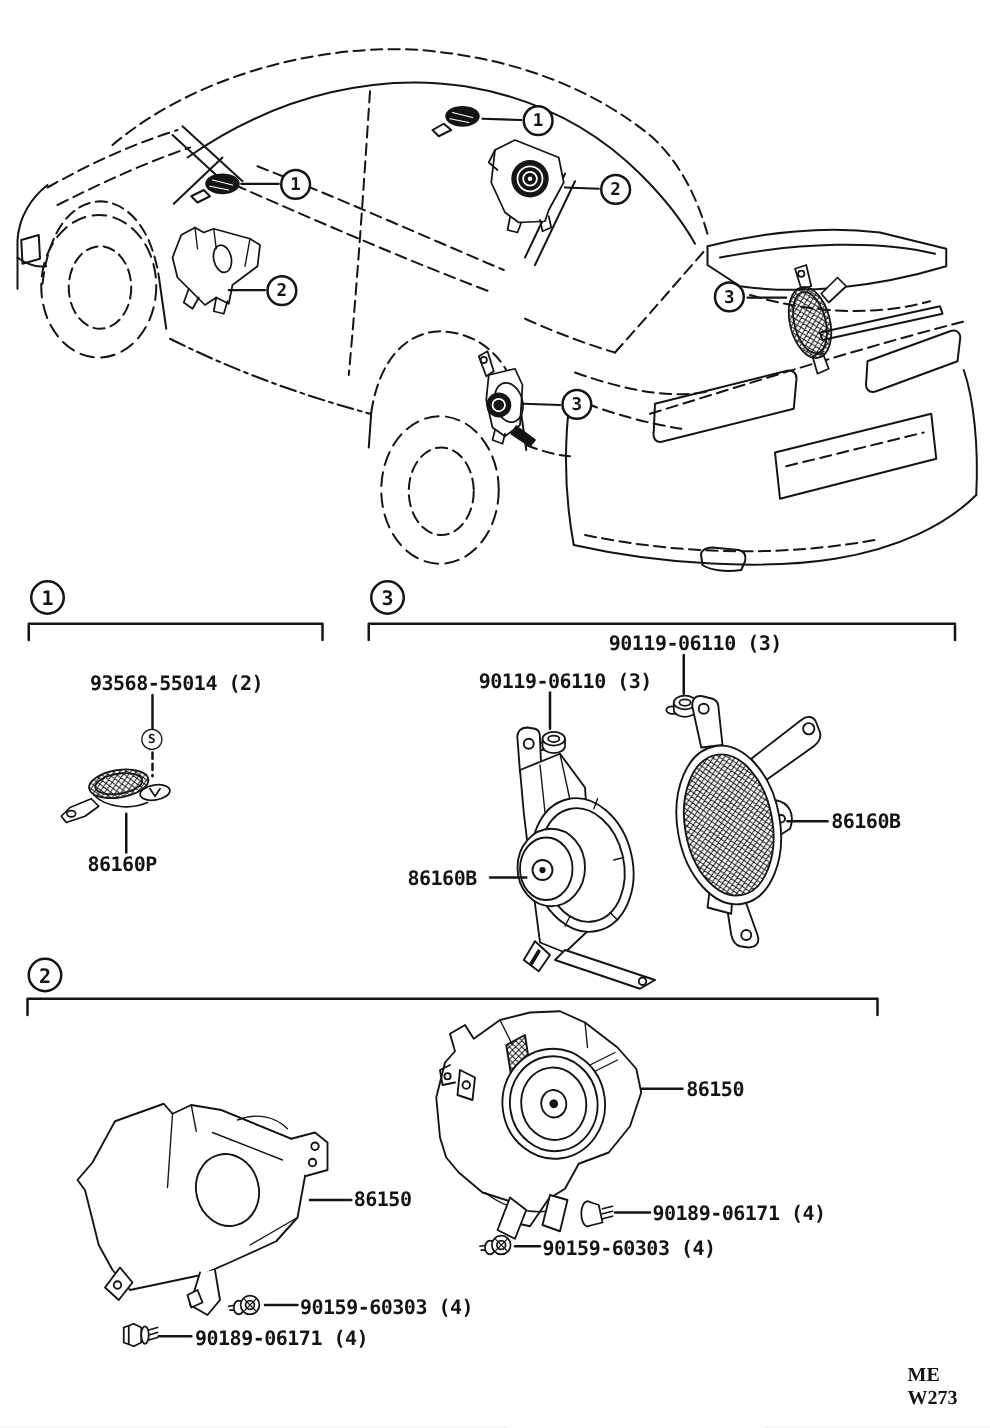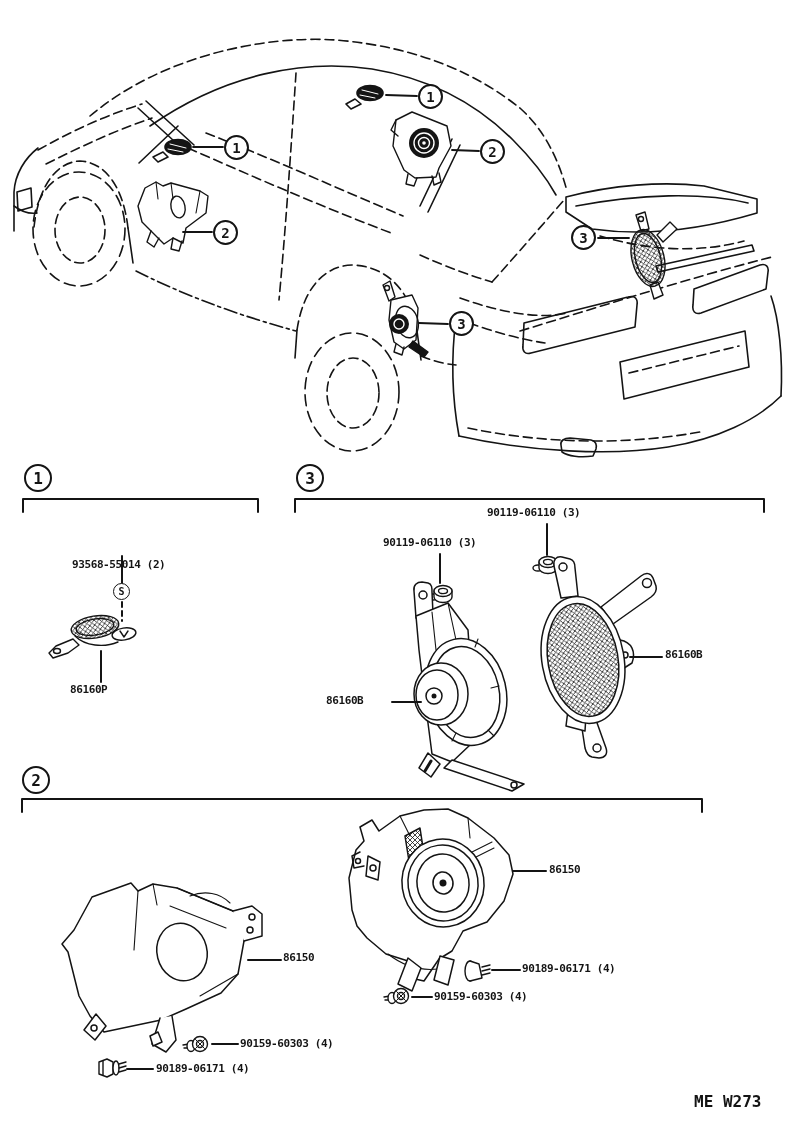--- a/index.html
+++ b/index.html
@@ -10,21 +10,21 @@
     color:#141414;
   }
   .page svg{position:absolute;left:0;top:0;}
   svg *{stroke-linecap:round;stroke-linejoin:round;}
   .dash{stroke-dasharray:9 5;}
   .dashW{stroke-dasharray:11 6;}
   .chain{stroke-dasharray:13 4 3 4;}
   .thin{stroke-width:1.1;}
   .w2{stroke-width:2;}
   .plabel{
-    position:absolute;font-size:11px;line-height:1;font-weight:bold;
+    position:absolute;font-size:16px;line-height:1;font-weight:bold;
     white-space:nowrap;letter-spacing:-0.4px;
   }
   .callout{
     position:absolute;border:2px solid #141414;border-radius:50%;
     display:flex;align-items:center;justify-content:center;
     font-weight:bold;background:#fff;box-sizing:border-box;
   }
   .callout.car{width:25px;height:25px;font-size:14px;}
   .callout.sec{width:28px;height:28px;font-size:16px;}
   .callout.smark{width:17px;height:17px;font-size:10px;border-width:1.5px;}
@@ -308,30 +308,30 @@
       <span>3</span>
     </div>
 <div class="callout sec" style="left:22px;top:766px;">
       <span>2</span>
     </div>
 
 <div class="callout smark" style="left:113px;top:583px;">
       <span>S</span>
     </div>
 
-<div class="plabel" style="left:72px;top:559px;">93568-55014 (2)</div>
+<div class="plabel" style="left:72px;top:539px;">93568-55014 (2)</div>
 <div class="plabel" style="left:70px;top:684px;text-align:right;">86160P</div>
 
 <div class="plabel" style="left:487px;top:507px;">90119-06110 (3)</div>
 <div class="plabel" style="left:383px;top:537px;">90119-06110 (3)</div>
 <div class="plabel" style="left:326px;top:695px;">86160B</div>
 <div class="plabel" style="left:665px;top:649px;">86160B</div>
 
 <div class="plabel" style="left:283px;top:952px;">86150</div>
 <div class="plabel" style="left:549px;top:864px;">86150</div>
 <div class="plabel" style="left:522px;top:963px;">90189-06171 (4)</div>
 <div class="plabel" style="left:434px;top:991px;">90159-60303 (4)</div>
 <div class="plabel" style="left:240px;top:1038px;">90159-60303 (4)</div>
 <div class="plabel" style="left:156px;top:1063px;">90189-06171 (4)</div>
 
-<div class="footer-code" style="left:694px;top:1092px;">ME W273</div>
+<div class="footer-code" style="left:726px;top:1092px;font-family:Liberation Serif, serif;">ME W273</div>
 
 </div>
 
 </body></html>

